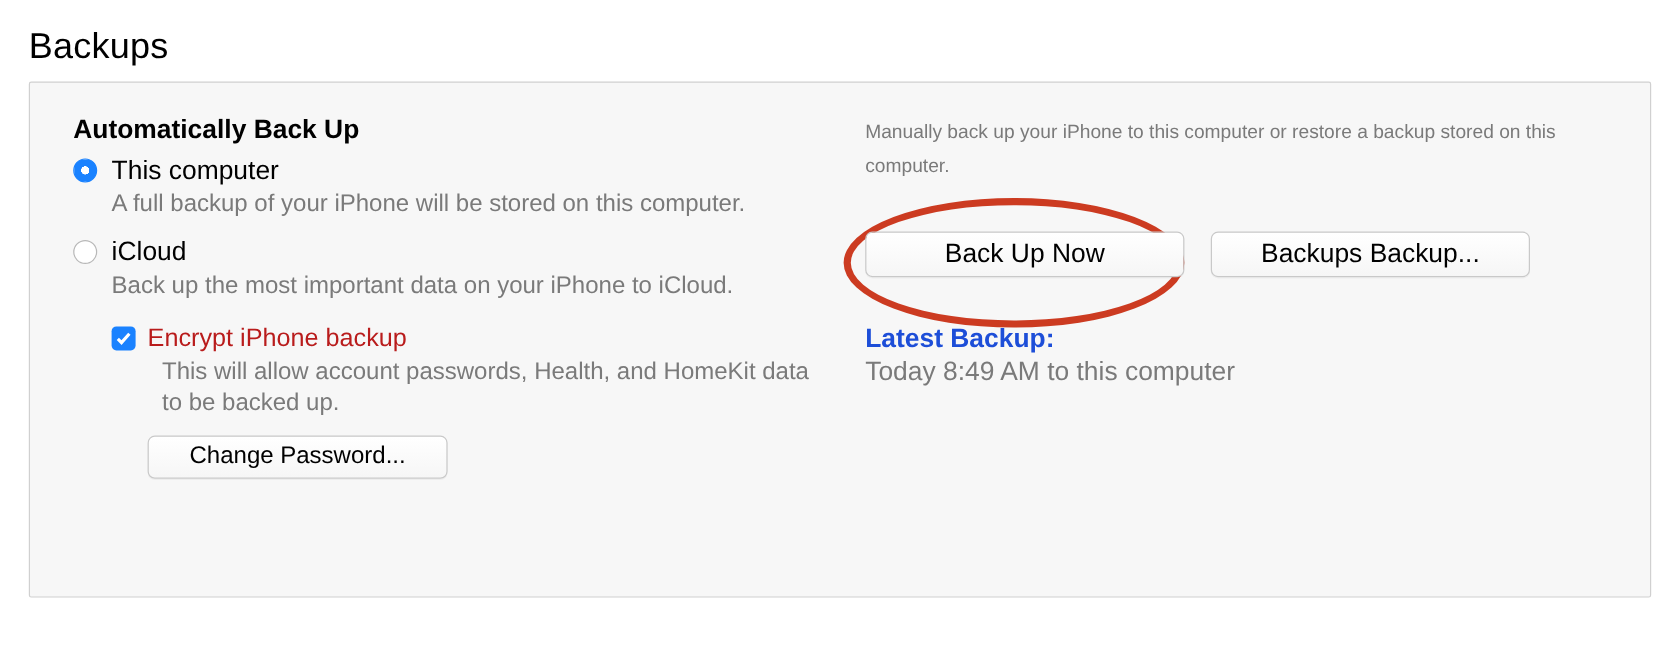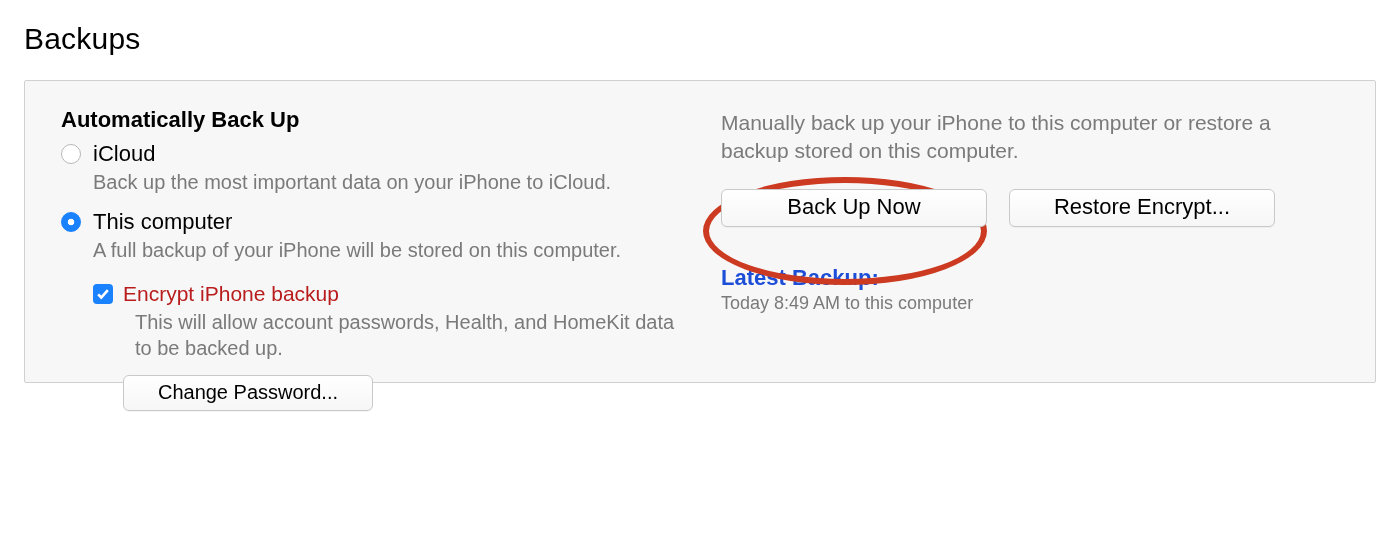--- a/index.html
+++ b/index.html
@@ -11,30 +11,30 @@
     -webkit-font-smoothing:antialiased;
   }
   .page{
     padding:22px 24px 0 24px;
     box-sizing:border-box;
   }
   .section-title{
     font-size:30px;
     font-weight:400;
     letter-spacing:.2px;
-    margin:0 0 24px 0;
+    margin:0 0 12px 0;
     color:#000;
   }
   .panel{
     position:relative;
     border:1px solid #d0d0d0;
     background:#f7f7f7;
     border-radius:2px;
     padding:26px 36px 32px 36px;
-    height:303px;
+    height:430px;
     box-sizing:border-box;
   }
   .cols{display:flex;gap:40px;}
   .col-left{width:620px;}
   .col-right{flex:1;}
   .h2{
     font-size:22px;
     font-weight:700;
     margin:0 0 8px 0;
     color:#000;
@@ -101,36 +101,36 @@
     color:#000;
     padding:5px 24px 7px 24px;
     line-height:22px;
     text-align:center;
     box-shadow:0 1px 0 rgba(0,0,0,.04);
   }
   .btn.small{min-width:200px;}
   .btn-row{margin-top:14px;margin-left:62px;}
   
   .right-desc{
-    font-size:21px;color:#7a7a7a;line-height:28px;margin-top:2px;
+    font-size:16px;color:#7a7a7a;line-height:28px;margin-top:2px;
     max-width:600px;
   }
   .btn-pair{
-    margin-top:24px;
+    margin-top:40px;
     display:flex;gap:22px;
     position:relative;
     z-index:2;
     align-items:center;
   }
   .btn.med{min-width:220px;padding:6px 22px 8px 22px;font-size:22px;}
   .latest-h{
     font-size:22px;font-weight:700;color:#1d4ed8;margin:38px 0 2px 0;
   }
   .latest-v{
-    font-size:18px;color:#7a7a7a;
+    font-size:22px;color:#7a7a7a;
   }
   
   .annot-oval{
     position:absolute;
     border:6px solid #cc3b21;
     border-radius:50%;
     pointer-events:none;
     z-index:1;
   }
 </style>
@@ -140,29 +140,29 @@
 <div class="page">
   <div class="section-title">Backups</div>
 
   <div class="panel">
     <div class="cols">
 
       <div class="col-left">
         <div class="h2">Automatically Back Up</div>
 
         <div class="radio-row">
+          <span class="radio on"></span>
+          <div class="radio-label">This computer</div>
+          <div class="desc">A full backup of your iPhone will be stored on this computer.</div>
+        </div>
+
+        <div class="radio-row">
           <span class="radio off"></span>
           <div class="radio-label">iCloud</div>
           <div class="desc">Back up the most important data on your iPhone to iCloud.</div>
-        </div>
-
-        <div class="radio-row">
-          <span class="radio on"></span>
-          <div class="radio-label">This computer</div>
-          <div class="desc">A full backup of your iPhone will be stored on this computer.</div>
         </div>
 
         <div class="check-row">
           <span class="checkbox">
             <svg viewBox="0 0 16 16">
                 <polyline points="2.5,8.5 6,12 13.5,3.5"></polyline>
               </svg>
           </span>
           <div class="check-label">Encrypt iPhone backup</div>
           <div class="check-desc">This will allow account passwords, Health, and HomeKit data to be backed up.</div>
@@ -171,21 +171,21 @@
         <div class="btn-row">
           <span class="btn small">Change Password...</span>
         </div>
       </div>
 
       <div class="col-right">
         <div class="right-desc">Manually back up your iPhone to this computer or restore a backup stored on this computer.</div>
 
         <div class="btn-pair">
           <span class="btn med">Back Up Now</span>
-          <span class="btn med">Restore Encrypt...</span>
+          <span class="btn med">Backups Backup...</span>
         </div>
 
         <div class="latest-h">Latest Backup:</div>
         <div class="latest-v">Today 8:49 AM to this computer</div>
       </div>
     </div>
 
     <div class="annot-oval" style="left:678px;top:96px;width:272px;height:96px;"></div>
   </div>
 </div>

